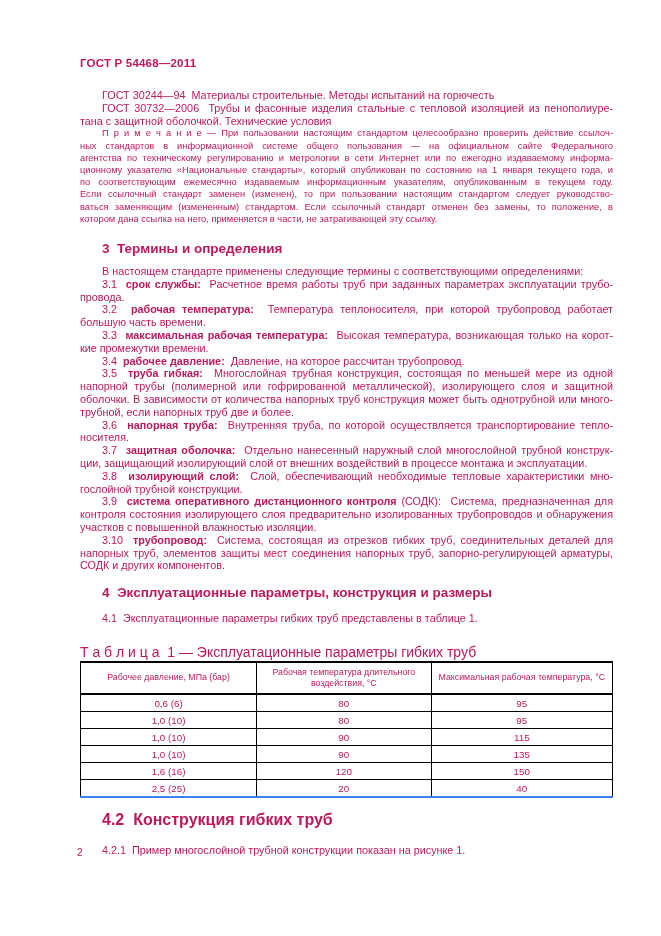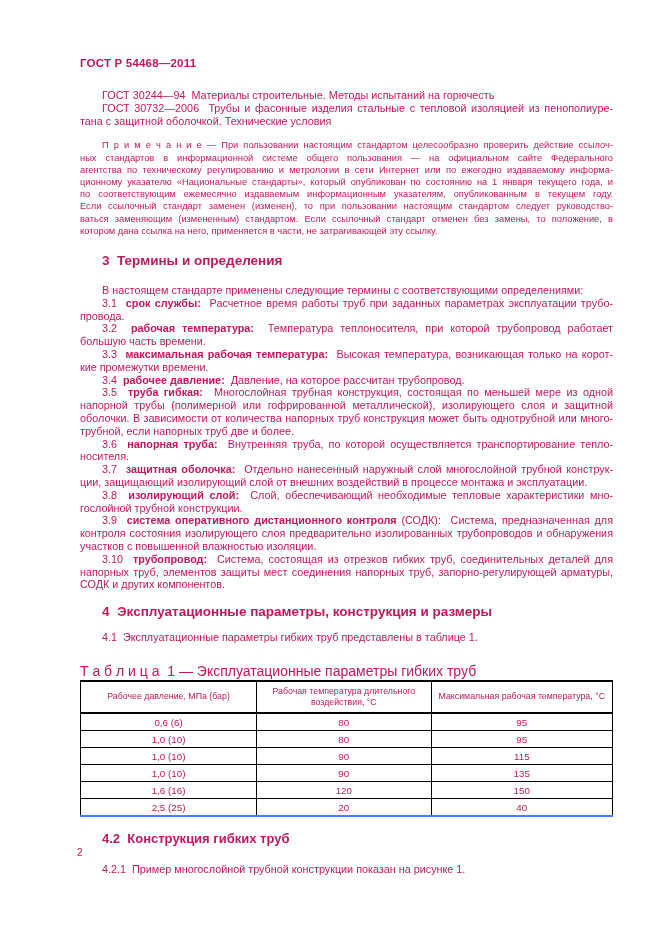--- a/index.html
+++ b/index.html
@@ -4,34 +4,34 @@
 <style>
   html,body{margin:0;padding:0;background:#fff;}
   .page{position:relative;width:661px;height:936px;background:#ffffff;box-sizing:border-box;
         padding:57px 48px 0 80px;font-family:"Liberation Sans",sans-serif;color:#be185d;overflow:hidden;}
   .doc-header{font-size:11.5px;font-weight:bold;letter-spacing:.2px;}
   .refs{margin-top:20px;}
   .line{font-size:10.8px;line-height:12.8px;white-space:nowrap;overflow:hidden;}
   .line.j{text-align:justify;text-align-last:justify;}
   .line.i{text-indent:22px;}
   .b{font-weight:bold;}
-  .note{margin-top:12px;}
+  .note{}
   .note .line{font-size:9.3px;line-height:12.2px;}
-  .sec-heading{font-size:13.5px;line-height:17px;font-weight:bold;padding-left:22px;margin:15px 0 15px 0;}
+  .sec-heading{font-size:13.5px;line-height:17px;font-weight:bold;padding-left:22px;margin:15px 0 8px 0;}
   .sec-heading.s4{margin:12px 0 11px 0;}
   .p-plain{font-size:10.8px;line-height:13px;padding-left:22px;}
   .tbl-caption{font-size:14px;line-height:12px;margin:21px 0 3px 0;}
   table.data{width:100%;border-collapse:collapse;table-layout:fixed;
              border-top:2px solid #000;border-bottom:2px solid #3b82f6;}
   table.data th{border:1px solid #000;border-bottom:2px solid #000;font-weight:normal;
                 font-size:8.8px;line-height:1.32;padding:3px 2px;text-align:center;
                 vertical-align:middle;white-space:pre-line;height:24px;}
   table.data td{border:1px solid #000;font-size:9.8px;text-align:center;
                 padding:0 2px;height:16px;vertical-align:middle;}
-  .sub42{font-size:13px;font-weight:bold;padding-left:22px;margin-top:15px;line-height:13px;}
+  .sub42{font-size:16px;font-weight:bold;padding-left:22px;margin-top:15px;line-height:13px;}
   .p421{margin-top:18px;}
   .page-number{position:absolute;left:77px;top:847px;font-size:10px;}
 </style>
 </head>
 <body>
 
 <div class="page">
 
   <div class="doc-header">ГОСТ Р 54468—2011</div>
 

